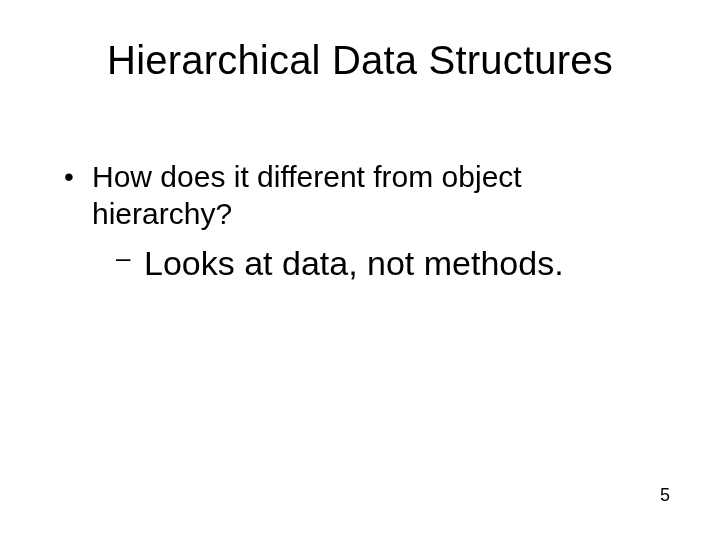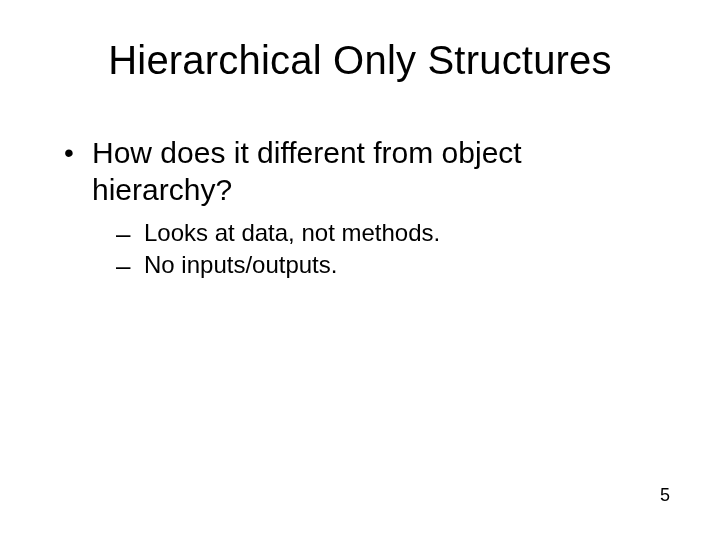--- a/index.html
+++ b/index.html
@@ -38,38 +38,39 @@
     list-style: none;
     margin: 0;
     padding: 0;
   }
   ul.level1 > li {
     position: relative;
     padding-left: 34px;
     font-size: 30px;
     line-height: 1.22;
     margin-bottom: 6px;
+    margin-top: 24px;
   }
   ul.level1 > li::before {
     content: "•";
     position: absolute;
     left: 6px;
     top: 0;
     font-size: 28px;
     line-height: 1.3;
   }
   ul.level2 {
     list-style: none;
     margin: 10px 0 0 0;
     padding: 0 0 0 24px;
   }
   ul.level2 > li {
     position: relative;
     padding-left: 28px;
-    font-size: 24px;
+    font-size: 34px;
     line-height: 1.24;
     margin-bottom: 2px;
   }
   ul.level2 > li::before {
     content: "–";
     position: absolute;
     left: 0;
     top: 0;
     font-size: 26px;
   }
@@ -78,32 +79,29 @@
     right: 50px;
     bottom: 34px;
     font-size: 18px;
     color: #000;
   }
 </style>
 </head>
 <body>
 
 <div class="slide">
-  <div class="title">Hierarchical Only Structures</div>
+  <div class="title">Hierarchical Data Structures</div>
 
   <div class="body">
     <ul class="level1">
       <li>
         <span>How does it different from object hierarchy?</span>
         <ul class="level2">
           <li>
             <span>Looks at data, not methods.</span>
-          </li>
-          <li>
-            <span>No inputs/outputs.</span>
           </li>
         </ul>
       </li>
     </ul>
   </div>
 
   <div class="pagenum">5</div>
 </div>
 
 </body></html>

